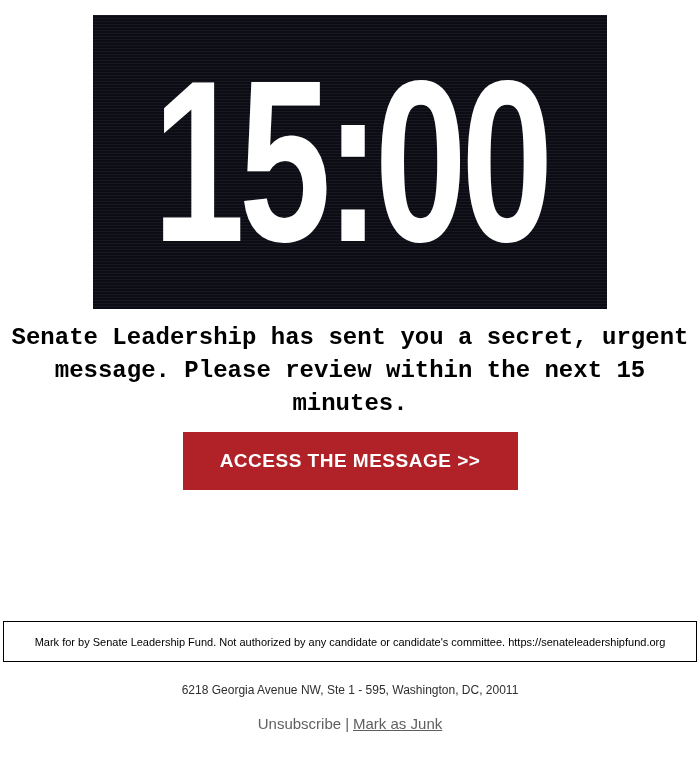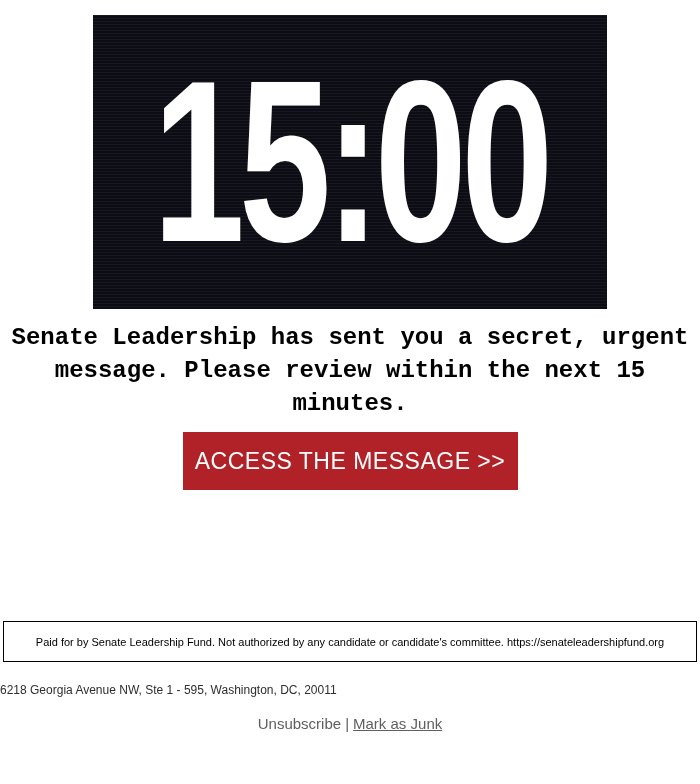--- a/index.html
+++ b/index.html
@@ -59,22 +59,22 @@
   .cta-button {
     display: flex;
     align-items: center;
     justify-content: center;
     width: 335px;
     height: 58px;
     margin: 12px auto 16px auto;
     background: #b02227;
     color: #ffffff;
     font-family: "Liberation Sans", sans-serif;
-    font-weight: normal;
-    font-size: 23px;
+    font-weight: bold;
+    font-size: 19px;
     letter-spacing: 0.5px;
     text-decoration: none;
     cursor: pointer;
     white-space: nowrap;
   }
 
   
   .disclaimer-box {
     width: 694px;
     height: 41px;
@@ -89,21 +89,21 @@
   .disclaimer-text {
     font-family: "Liberation Sans", sans-serif;
     font-size: 11px;
     color: #000000;
     line-height: 14px;
   }
 
   
   .sender-address {
     margin-top: 21px;
-    text-align: left;
+    text-align: center;
     font-family: "Liberation Sans", sans-serif;
     font-size: 12px;
     color: #2e2e2e;
   }
 
   
   .footer-links {
     margin-top: 18px;
     text-align: center;
     font-family: "Liberation Sans", sans-serif;
@@ -127,21 +127,21 @@
     <div class="timer-value">15:00</div>
   </div>
 
   <div class="urgent-message">Senate Leadership has sent you a secret, urgent
 message. Please review within the next 15
 minutes.</div>
 
   <a class="cta-button">ACCESS THE MESSAGE &gt;&gt;</a>
 
   <div class="disclaimer-box">
-    <span class="disclaimer-text">Paid for by Senate Leadership Fund. Not authorized by any candidate or candidate's committee. https://senateleadershipfund.org</span>
+    <span class="disclaimer-text">Mark for by Senate Leadership Fund. Not authorized by any candidate or candidate's committee. https://senateleadershipfund.org</span>
   </div>
 
   <div class="sender-address">6218 Georgia Avenue NW, Ste 1 - 595, Washington, DC, 20011</div>
 
   <div class="footer-links">
     <a class="unsubscribe-link">Unsubscribe</a><span class="link-separator">|</span><a class="junk-link">Mark as Junk</a>
   </div>
 
 </div>
 

